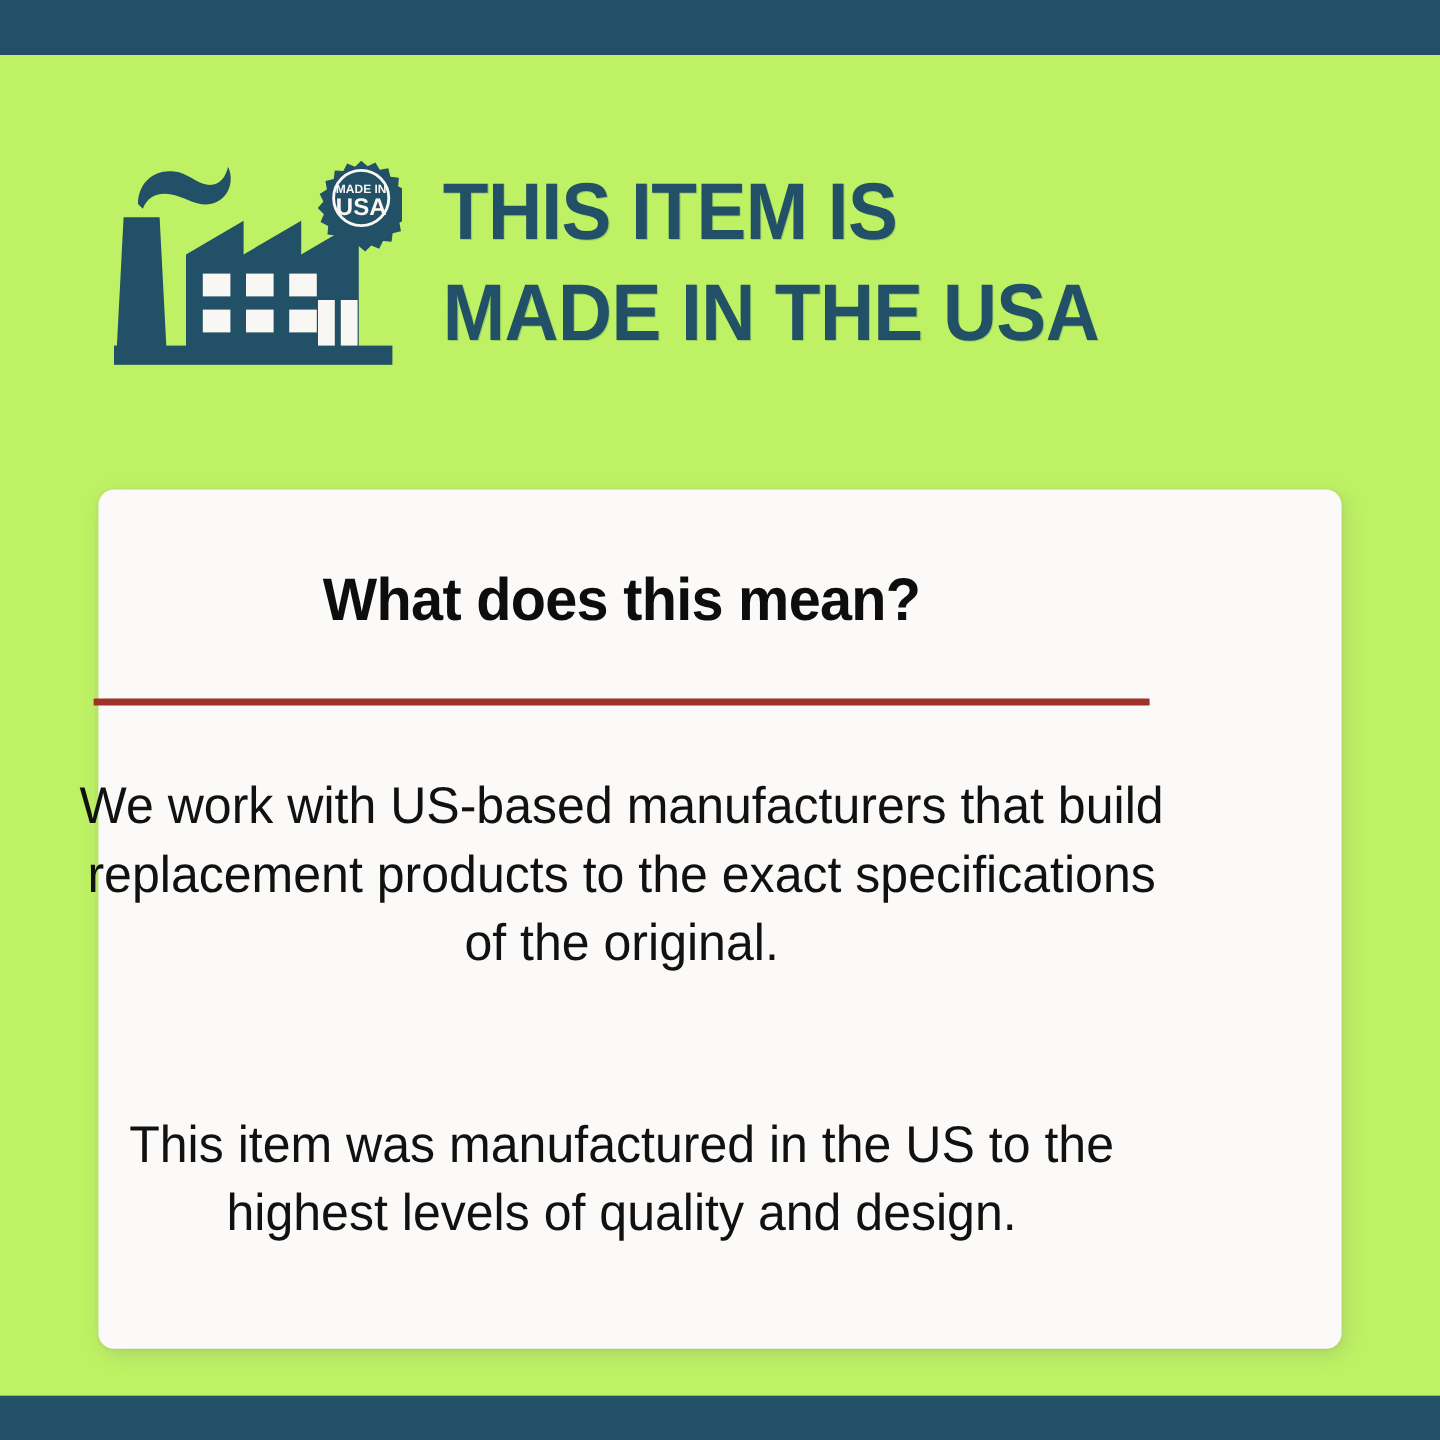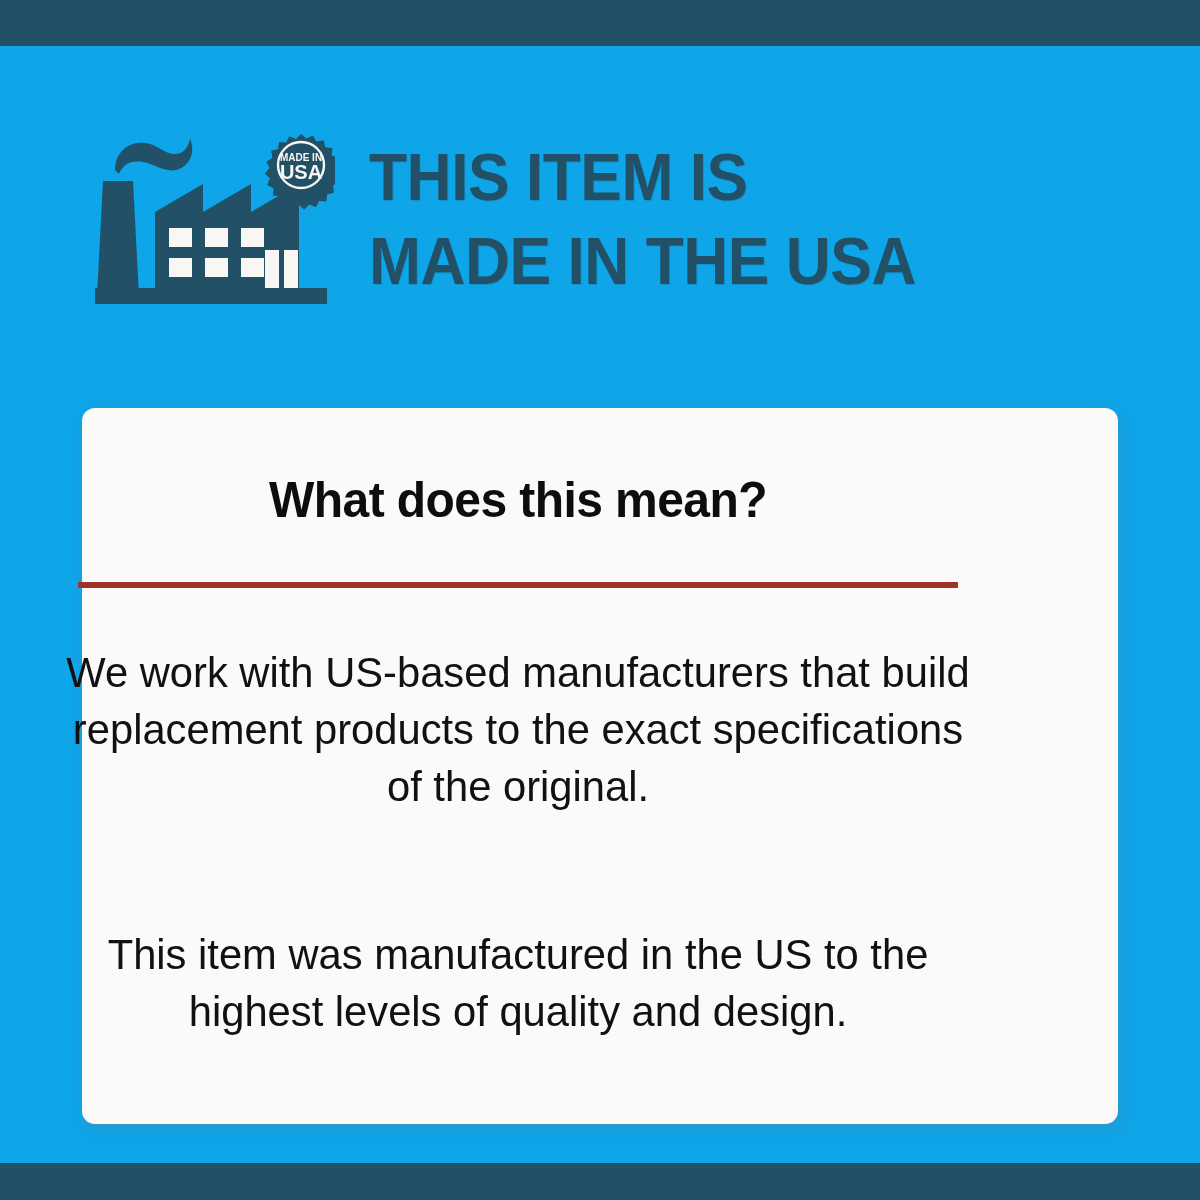--- a/index.html
+++ b/index.html
@@ -26,21 +26,21 @@
   .band-top    { top:0;    height:46px; }
   .band-bottom { bottom:0; height:37px; }
 
   
   .canvas {
     position:absolute;
     top:46px;
     left:0;
     width:1200px;
     height:1117px;
-    background:#0ea5e9;
+    background:#bef264;
   }
 
   
   .header {
     position:absolute;
     top:55px;
     left:95px;
     width:1060px;
     height:235px;
     display:flex;

